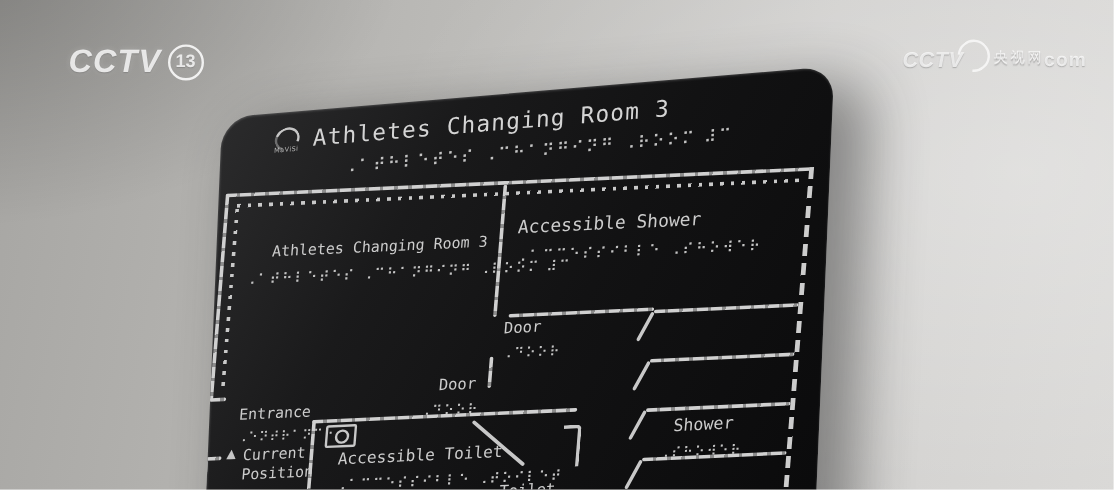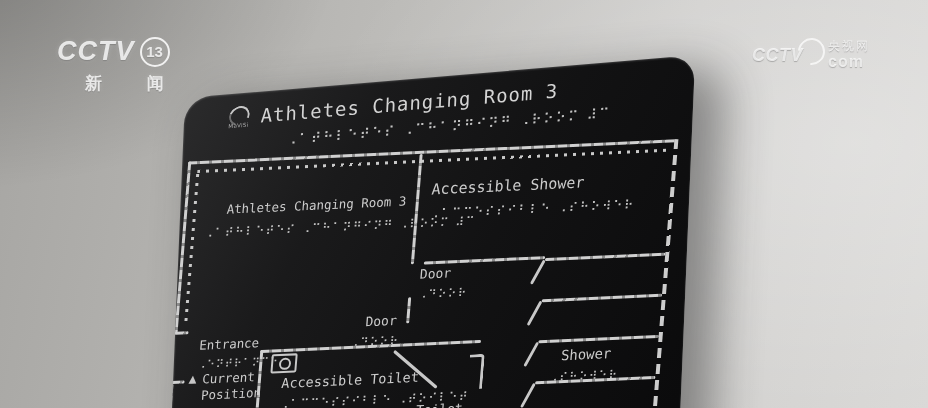--- a/index.html
+++ b/index.html
@@ -18,21 +18,21 @@
   .wm-left{left:57px;top:36px;}
   .wm-left .row{display:flex;align-items:center;gap:5px;}
   .cctv-text{font-size:27px;font-weight:bold;font-style:italic;letter-spacing:1px;}
   .badge13{width:26px;height:26px;border:2.5px solid rgba(255,255,255,.85);border-radius:50%;
            font-size:15px;font-weight:bold;display:flex;align-items:center;justify-content:center;text-align:right;}
   .xinwen{margin-top:5px;margin-left:28px;font-size:17px;font-weight:bold;letter-spacing:20px;white-space:nowrap;}
   .wm-right{left:752px;top:40px;display:flex;align-items:center;color:rgba(255,255,255,.72);}
   .cctv2{font-size:18px;font-weight:bold;font-style:italic;letter-spacing:.5px;}
   .ring{width:23px;height:23px;border:2.5px solid rgba(255,255,255,.70);border-radius:50%;
         border-left-color:transparent;transform:rotate(-40deg);margin:-8px 3px 0 -5px;}
-  .wm-col{display:flex;flex-direction:column;line-height:1.1;}
+  .wm-col{display:flex;line-height:1.1;}
   .yangshiwang{font-size:12px;letter-spacing:2px;}
   .comtxt{font-size:16px;font-weight:bold;letter-spacing:1px;}
   
   .plaque{
     position:absolute;left:185px;top:98px;width:512px;height:420px;border-radius:26px;
     transform-origin:0 0;transform:matrix(0.9965,-0.0837,-0.042,1,0,0);
     background:linear-gradient(118deg,#2b2b2c 0%,#1a1a1b 28%,#121213 55%,#0a0a0b 100%);
     box-shadow:26px 18px 46px 6px rgba(35,35,35,.45),
                inset 0 1px 2px rgba(255,255,255,.16),
                inset 1px 0 2px rgba(255,255,255,.07);
@@ -88,21 +88,20 @@
   .lb-toilet{left:250px;top:252px;font-size:13px;}
 </style>
 </head>
 <body>
 
 <div class="wm wm-left">
   <div class="row">
     <span class="cctv-text">CCTV</span>
     <span class="badge13">13</span>
   </div>
-  <div class="xinwen">新 闻</div>
 </div>
 
 <div class="wm wm-right">
   <span class="cctv2">CCTV</span>
   <span class="ring"></span>
   <span class="wm-col">
     <span class="yangshiwang">央视网</span>
     <span class="comtxt">com</span>
   </span>
 </div>

